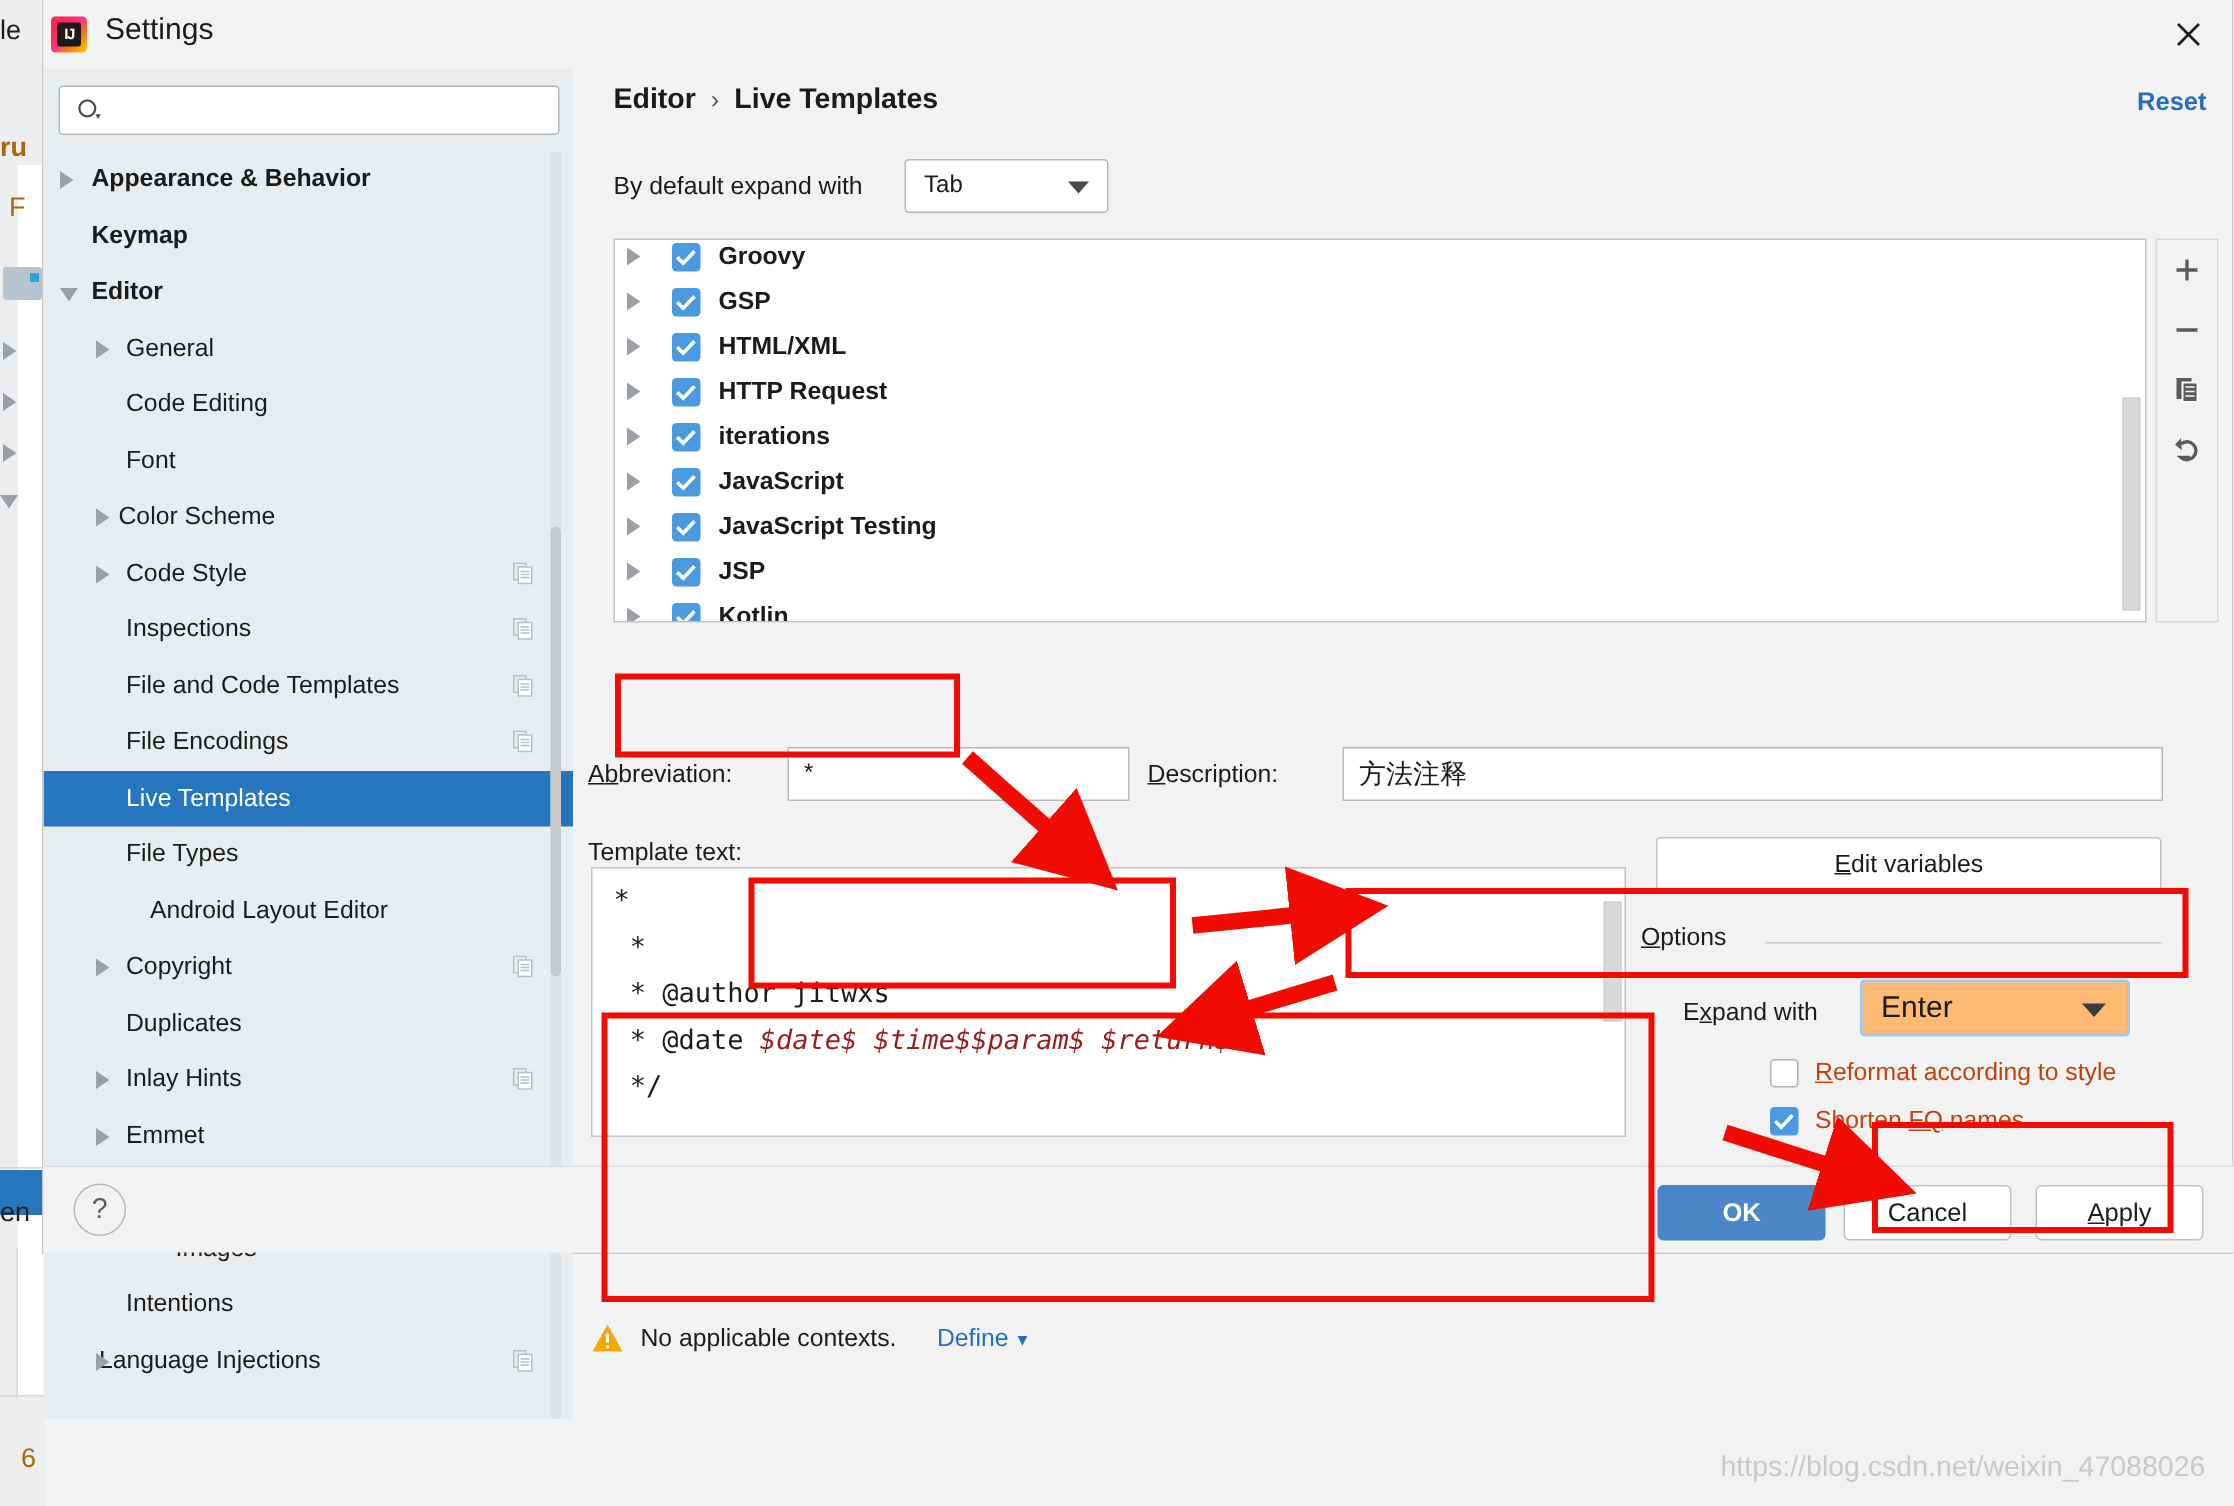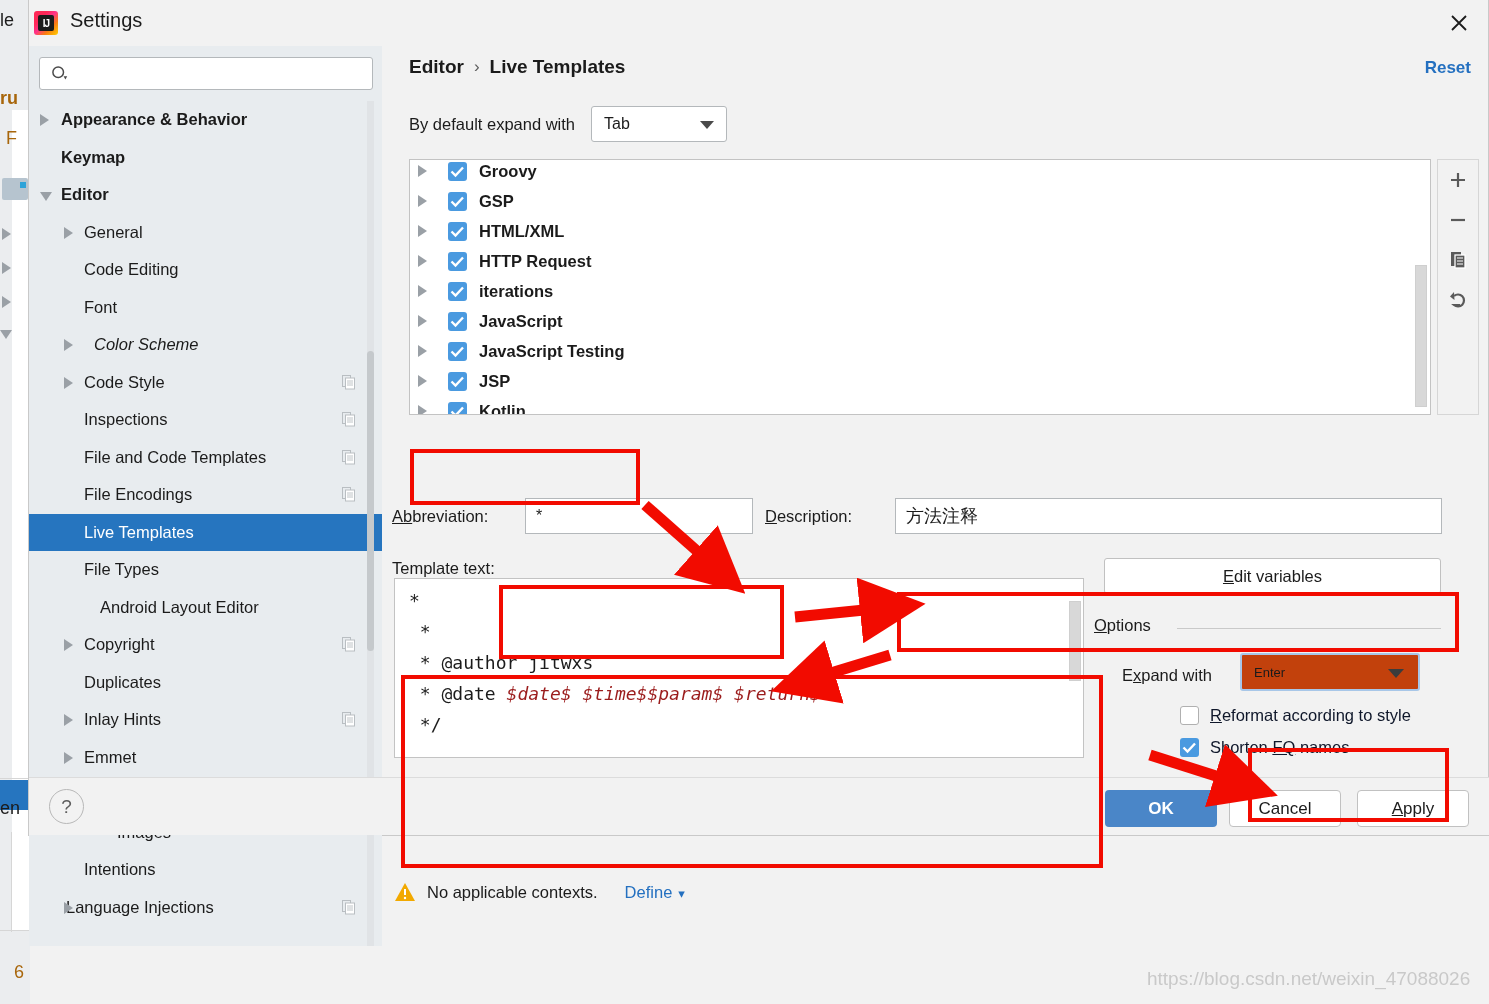--- a/index.html
+++ b/index.html
@@ -63,21 +63,21 @@
   .copy-badge { position:absolute; right:26px; top:11px; width:14px; height:15px; }
   .side-scroll { position:absolute; right:8px; top:5px; width:7px; height:300px; background:#c5c9cc; border-radius:4px; }
   .side-track { position:absolute; right:8px; top:0; width:7px; height:845px; background:#e0e3e6; }
 
   
   .pane { position:absolute; left:353px; top:46px; right:0; bottom:58px; background:#f2f2f2; }
   .crumbs { position:absolute; left:27px; top:10px; font-size:19px; font-weight:bold; color:#1b1b1b; display:flex; align-items:center; gap:10px; }
   .crumb-sep { font-weight:normal; color:#5c5c5c; font-size:17px; }
   .reset-link { position:absolute; right:17px; top:12px; font-size:17px; font-weight:bold; color:#2470c0; cursor:pointer; }
 
-  .expandrow { position:absolute; left:27px; top:60px; display:flex; align-items:center; gap:16px; }
+  .expandrow { position:absolute; left:27px; top:60px; display:flex; align-items:center; gap:28px; }
   .expandrow .lbl { font-size:16.5px; color:#1b1b1b; }
   .combo { position:relative; height:36px; background:#ffffff; border:1px solid #b4b8bb; border-radius:3px;
     display:flex; align-items:center; padding:0 12px; cursor:pointer; font-size:16px; color:#1b1b1b; }
   .combo .caret { position:absolute; right:12px; top:14px; width:0;height:0;
     border-left:7px solid transparent;border-right:7px solid transparent;border-top:8px solid #4a4a4a; }
 
   
   .tmpl-box { position:absolute; left:27px; top:113px; width:1022px; height:256px;
      background:#ffffff; border:1px solid #c3c3c3; overflow:hidden; }
   .tmpl-row { position:relative; height:30px; display:flex; align-items:center; font-size:16.5px; font-weight:bold; color:#1b1b1b; }
@@ -110,25 +110,25 @@
   .editvars-btn { position:absolute; left:722px; top:512px; width:337px; height:36px;
      background:#ffffff; border:1px solid #c1c1c1; border-radius:3px;
      display:flex; align-items:center; justify-content:center;
      font-size:16.5px; color:#1b1b1b; cursor:pointer; }
   .u { text-decoration:underline; }
 
   .opt-legend { position:absolute; left:712px; top:570px; font-size:16.5px; color:#1b1b1b; background:#f2f2f2; padding-right:8px; }
   .opt-rule { position:absolute; left:795px; top:582px; width:264px; height:1px; background:#c9c9c9; }
   .opt-expand-lbl { position:absolute; left:740px; top:620px; font-size:16.5px; color:#1b1b1b; }
   .opt-combo { position:absolute; left:858px; top:607px; width:180px; height:38px;
-     background:#c2410c; border:2px solid #a8c7e8; border-radius:3px; display:flex; align-items:center;
-     padding:0 12px; font-size:13px; color:#1b1b1b; cursor:pointer; }
+     background:#fdba74; border:2px solid #a8c7e8; border-radius:3px; display:flex; align-items:center;
+     padding:0 12px; font-size:20px; color:#1b1b1b; cursor:pointer; }
   .opt-combo .caret { position:absolute; right:14px; top:14px; width:0;height:0;
      border-left:8px solid transparent;border-right:8px solid transparent;border-top:9px solid #3c3c3c; }
-  .opt-chk-row { position:absolute; display:flex; align-items:center; gap:11px; font-size:16.5px; color:#0f172a; cursor:pointer;text-align:center; }
+  .opt-chk-row { position:absolute; display:flex; align-items:center; gap:11px; font-size:16.5px; color:#c2410c; cursor:pointer;text-align:center; }
 
   .ctx-warn { position:absolute; left:12px; top:836px; display:flex; align-items:center; gap:11px; }
   .warn-ico { width:22px; height:20px; }
   .ctx-text { font-size:16.5px; color:#1b1b1b; }
   .define-link { font-size:16.5px; color:#2470c0; cursor:pointer; margin-left:16px; }
   .define-caret { display:inline-block; margin-left:6px; color:#2470c0; font-size:13px; }
 
   
   .footer { position:absolute; left:0; bottom:0; width:1461px; height:58px; background:#f2f2f2; border-top:1px solid #dcdcdc; }
   .help-btn { position:absolute; left:20px; top:11px; width:35px; height:35px; border-radius:50%;
@@ -207,21 +207,21 @@
           <div class="t-item" style="padding-left: 55px;">
             <span class="t-arrow arrow-r" style="left: 35px; top: 13px;"></span>
             <span>General</span>
           </div>
           <div class="t-item" style="padding-left: 55px;">
             <span>Code Editing</span>
           </div>
           <div class="t-item" style="padding-left: 55px;">
             <span>Font</span>
           </div>
-          <div class="t-item" style="padding-left: 65px; font-style: italic;">
+          <div class="t-item" style="padding-left: 50px;">
             <span class="t-arrow arrow-r" style="left: 35px; top: 13px;"></span>
             <span>Color Scheme</span>
           </div>
           <div class="t-item" style="padding-left: 55px;">
             <span class="t-arrow arrow-r" style="left: 35px; top: 13px;"></span>
             <span>Code Style</span>
             <span class="copy-badge"><svg viewBox="0 0 14 15">
                 <rect x="0.5" y="0.5" width="8" height="11" fill="none" stroke="#b9bec2"></rect>
                 <rect x="3.5" y="3" width="9" height="11" fill="#ffffff" stroke="#b9bec2"></rect>
                 <path d="M5 6 H11 M5 8 H11 M5 10 H11" stroke="#b9bec2" stroke-width="0.9"></path>

